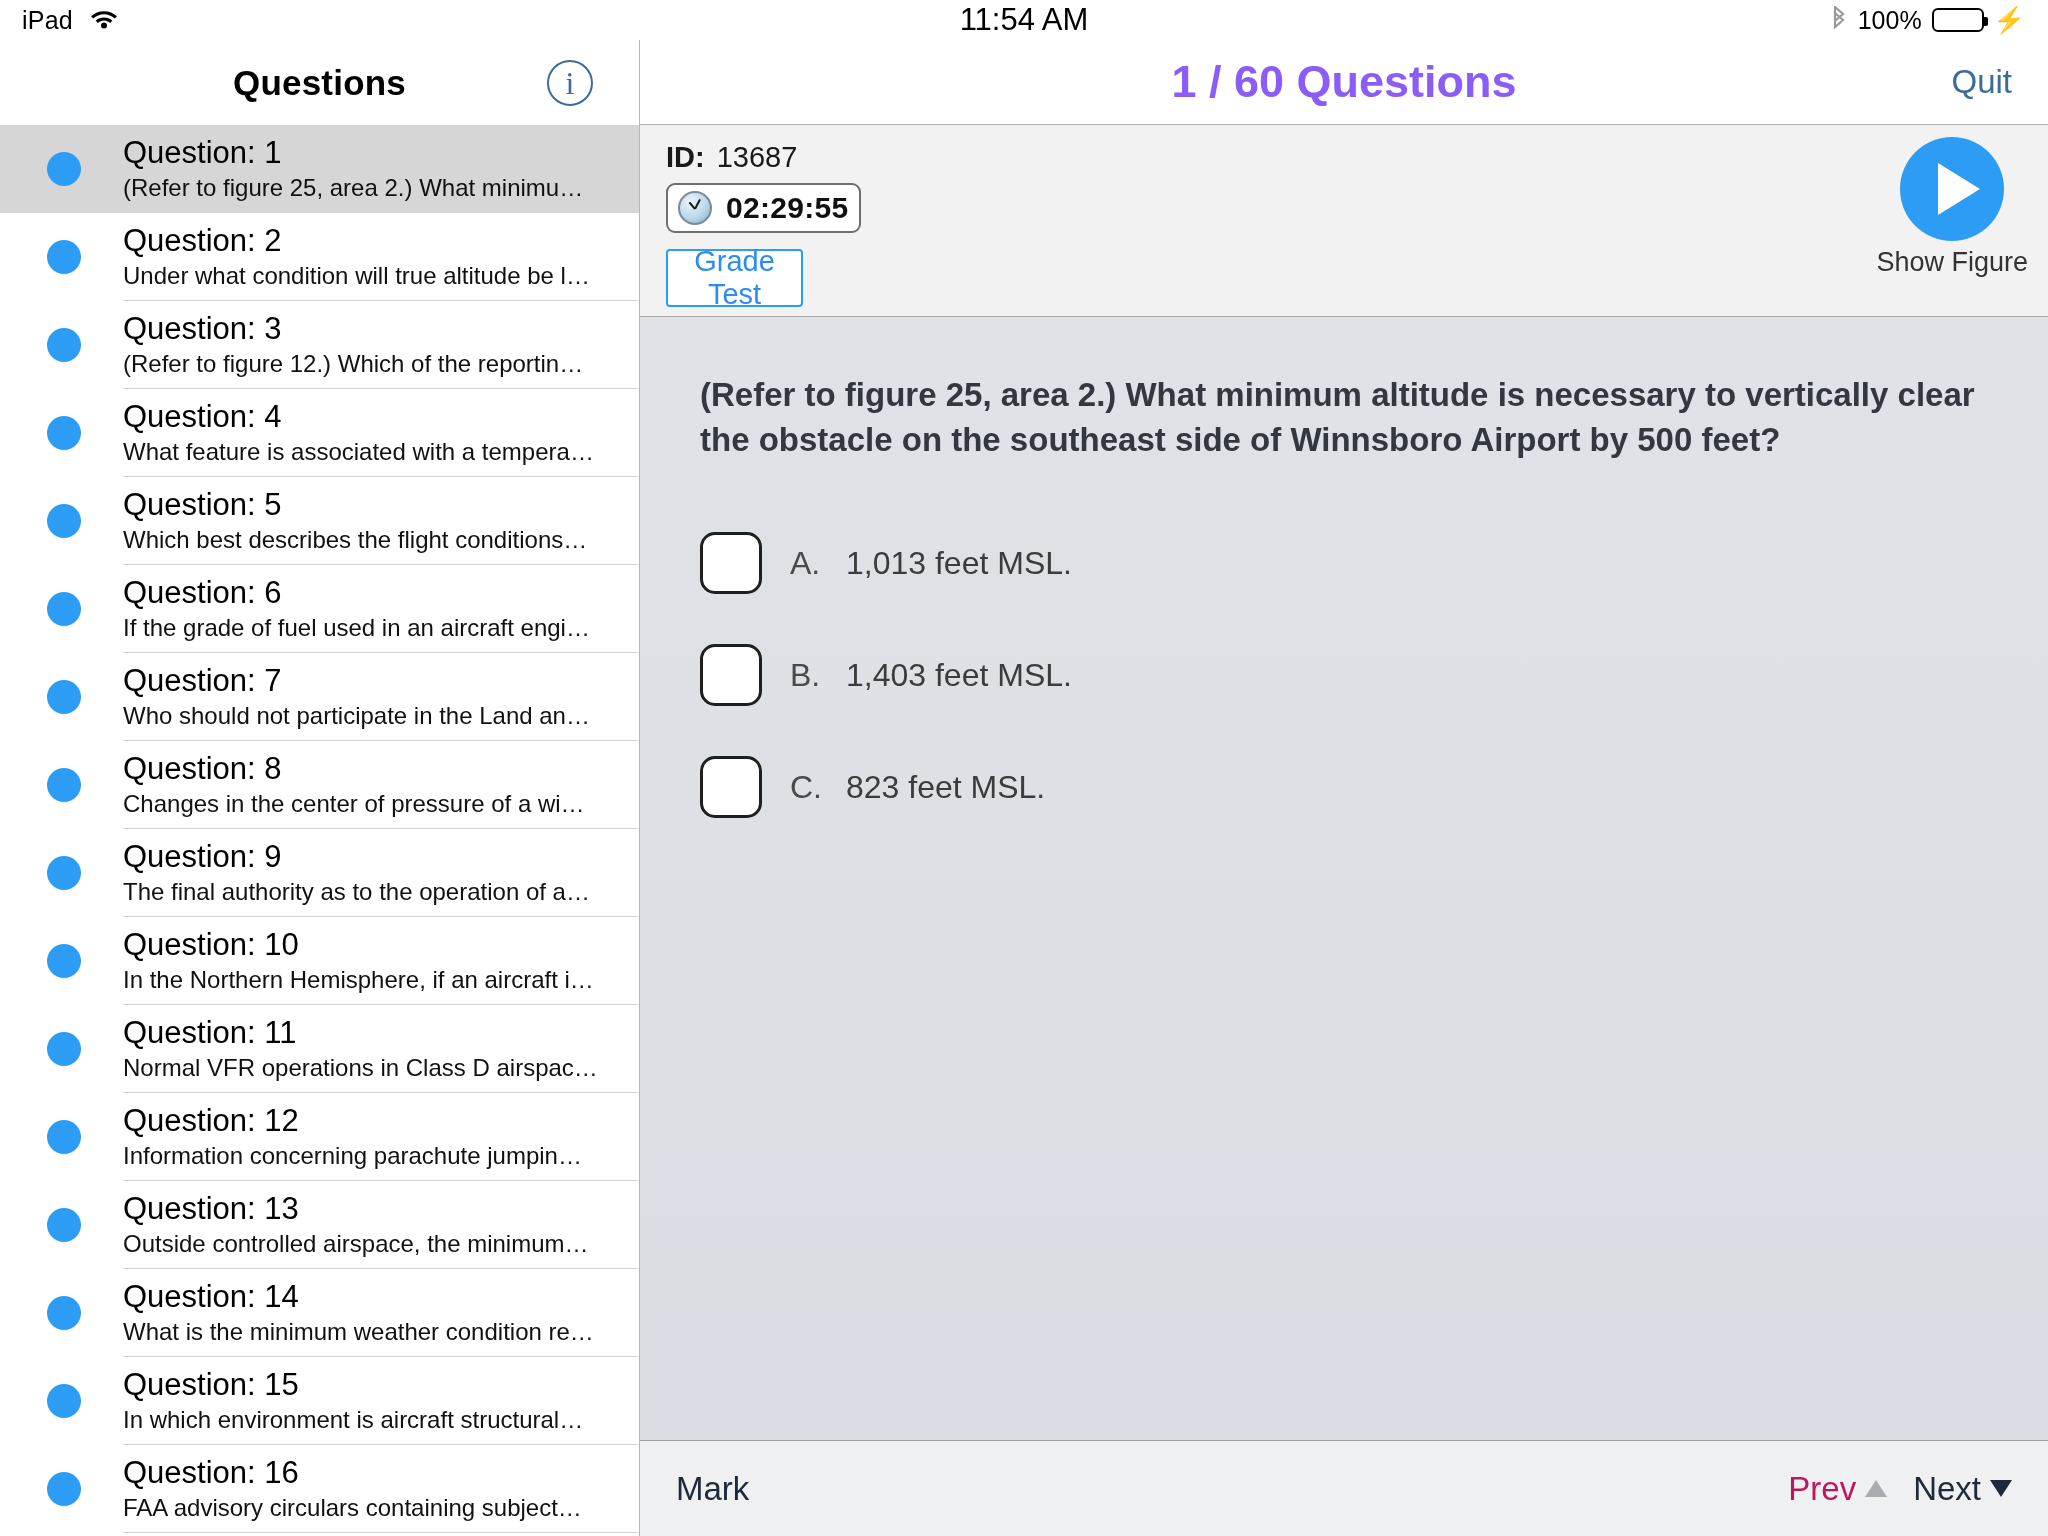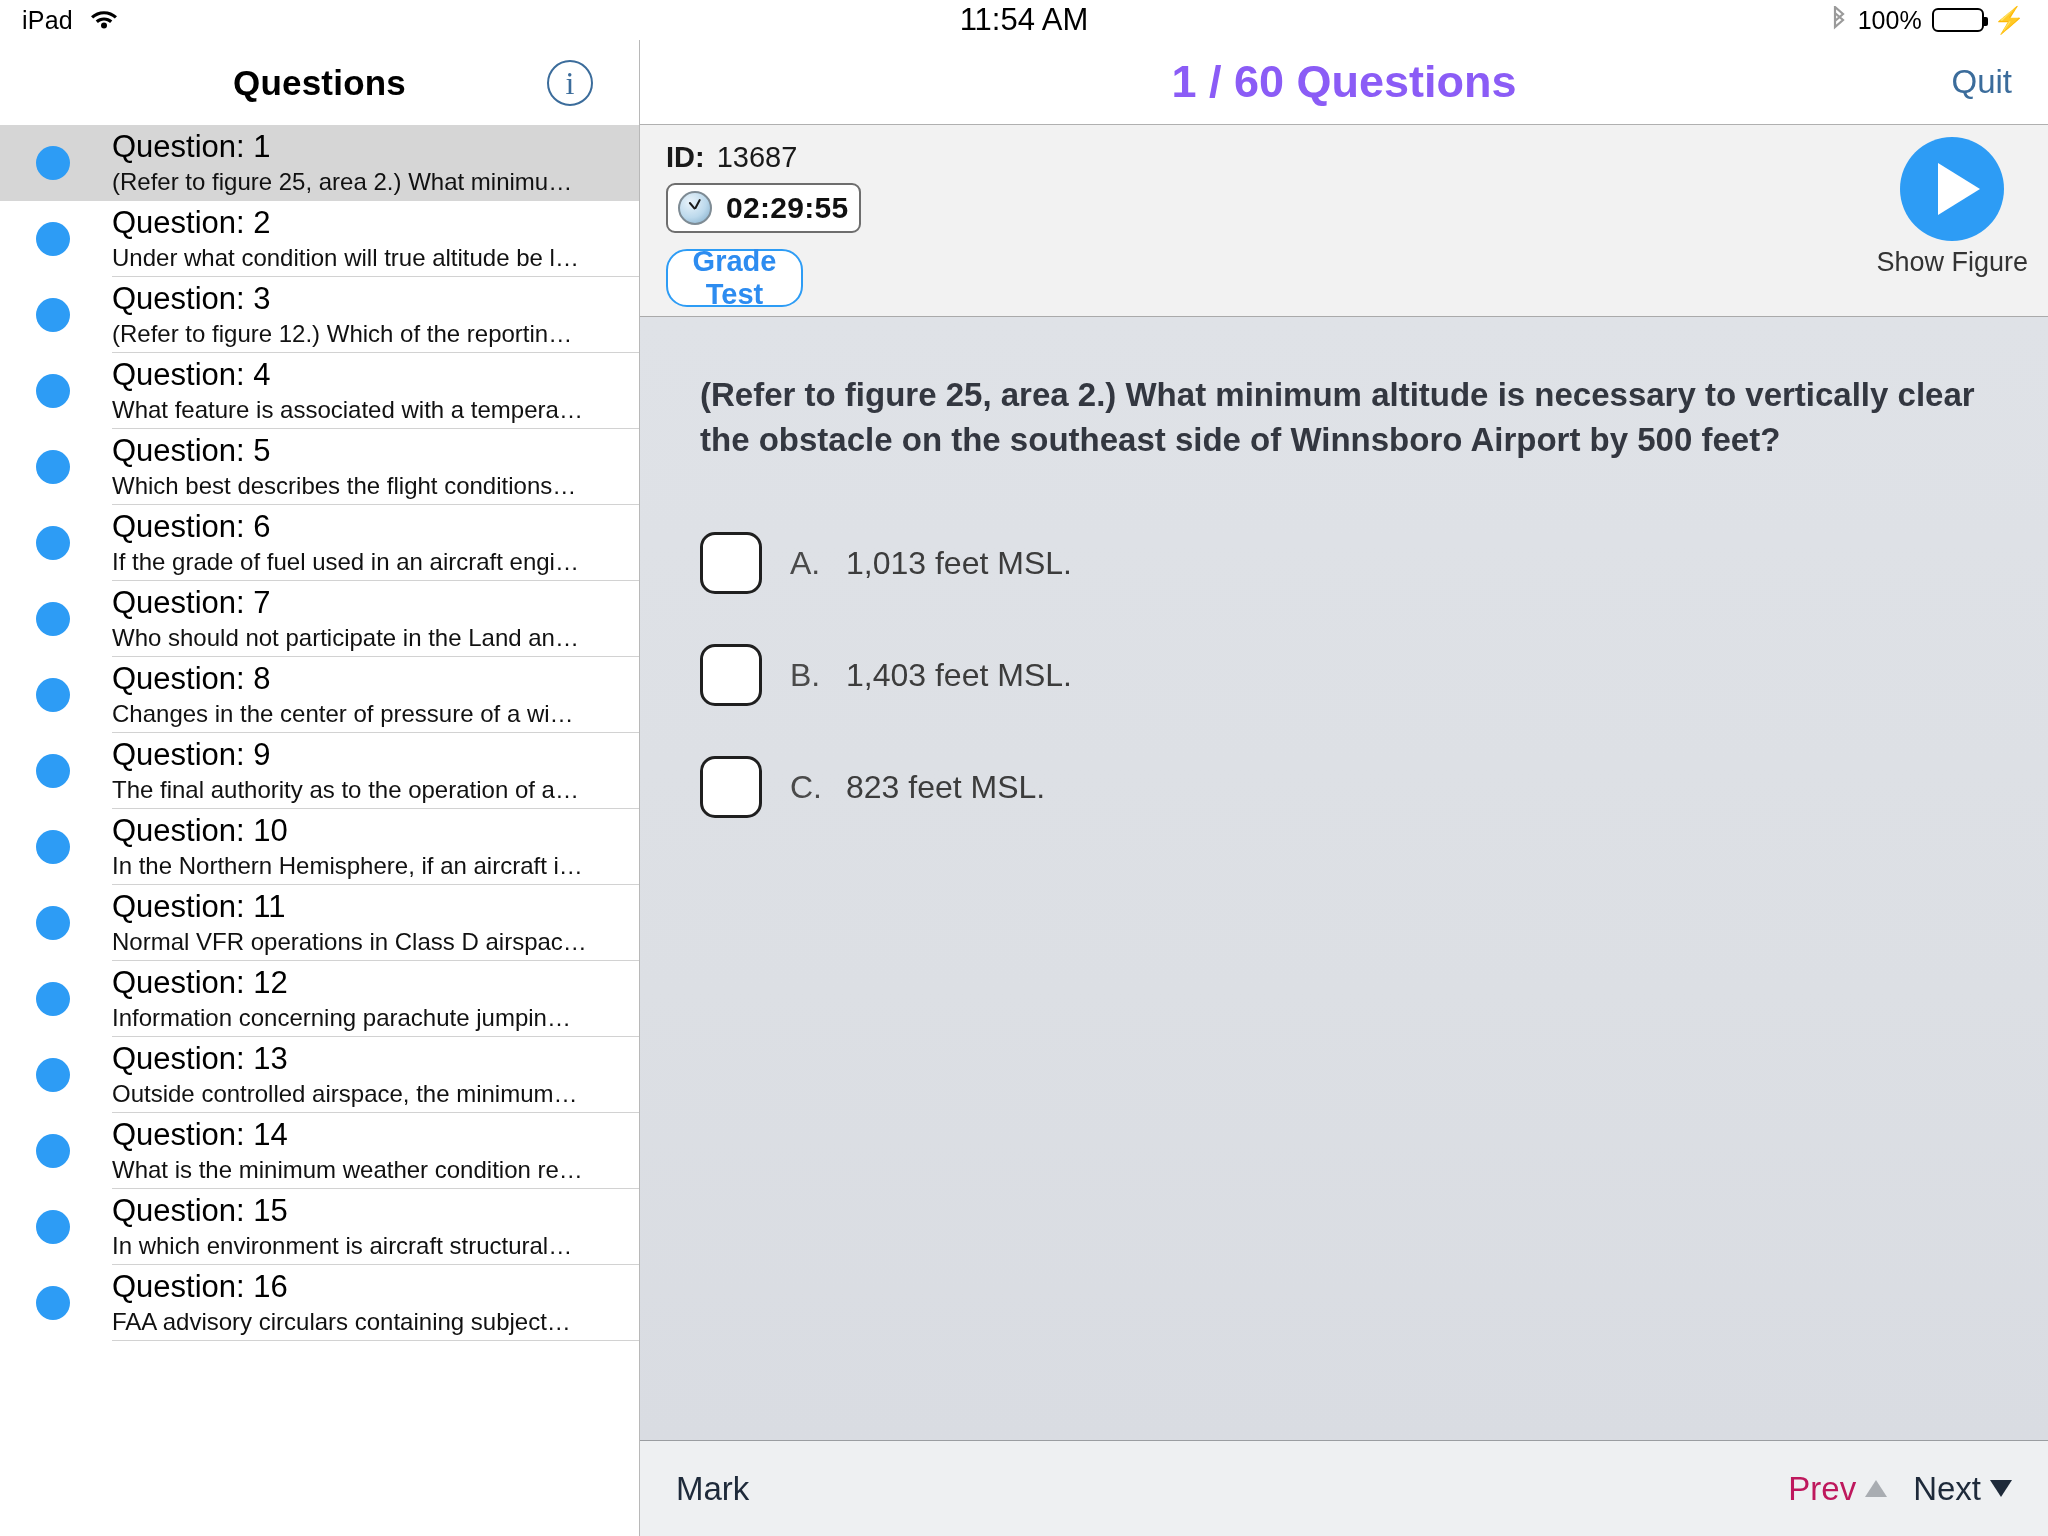--- a/index.html
+++ b/index.html
@@ -120,23 +120,23 @@
   }
 
   .qlist {
     flex: 1 1 auto;
     overflow: hidden;
     background: #fff;
   }
   .qrow {
     display: flex;
     align-items: center;
-    height: 76px;
+    height: 88px;
     background: #fff;
-    padding-left: 0;
+    padding-left: 11px;
     position: relative;
   }
   .qrow.selected { background: #d6d6d6; }
   .qdot {
     width: 34px; height: 34px;
     border-radius: 50%;
     background: #2d9cf5;
     flex: 0 0 34px;
     margin-left: 36px;
     margin-right: 0;
@@ -280,25 +280,25 @@
     color: #111;
     letter-spacing: .3px;
   }
 
   .grade-btn {
     margin-top: 7px;
     display: inline-flex;
     align-items: center;
     justify-content: center;
     border: 2.4px solid #2d9cf5;
-    border-radius: 21px;
+    border-radius: 4px;
     background: #ffffff;
     color: #2d8cf0;
     font-size: 29px;
-    font-weight: bold;
+    font-weight: normal;
     width: 137px;
     height: 58px;
     font-family: "Liberation Sans", sans-serif;
   }
 
   .show-figure {
     position: absolute;
     right: 20px;
     top: 12px;
     display: flex;

